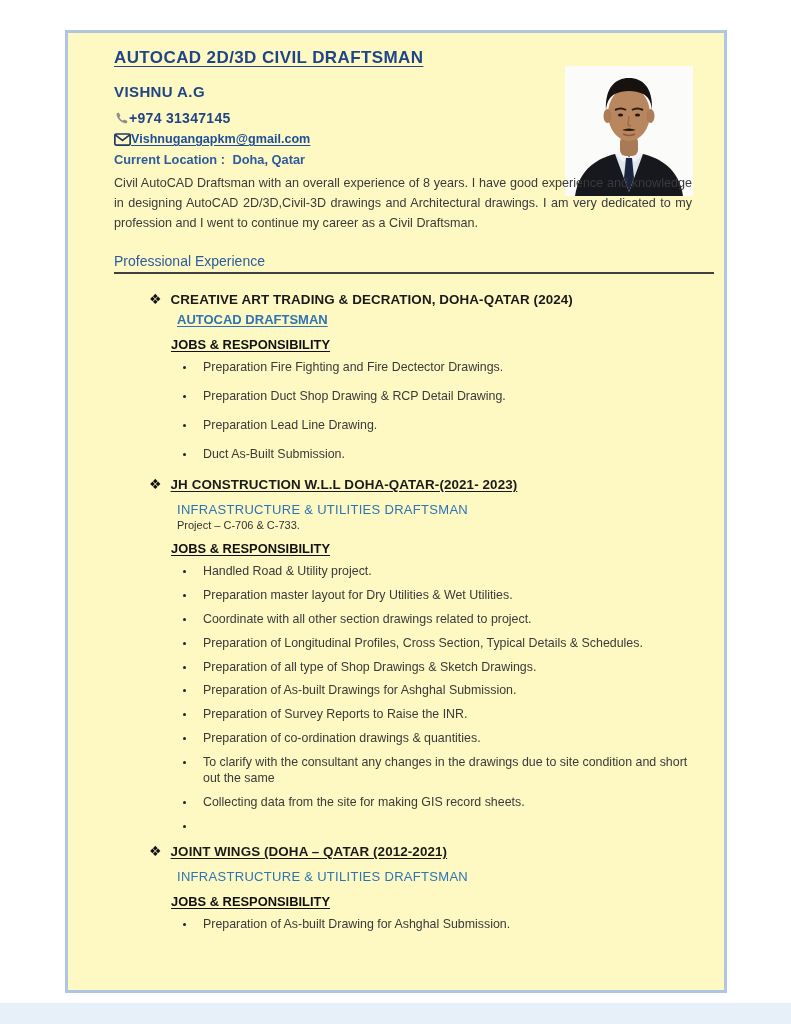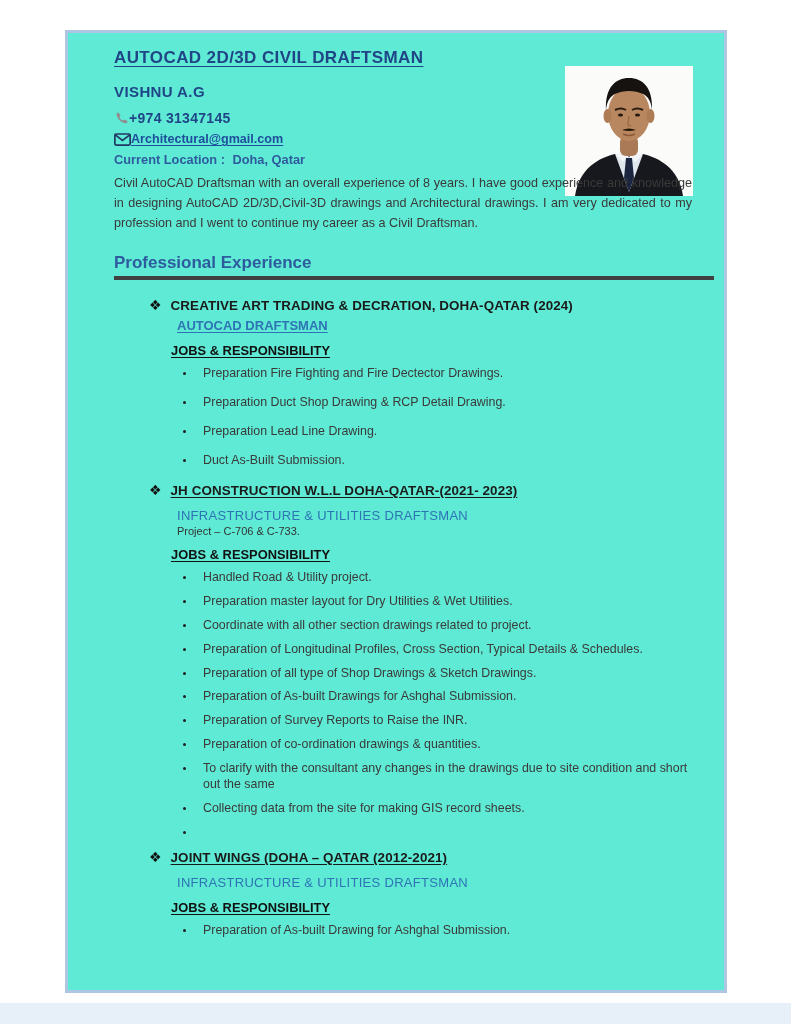--- a/index.html
+++ b/index.html
@@ -15,21 +15,21 @@
     margin: 0 auto;
   }
 
   .frame {
     position: absolute;
     left: 65px;
     top: 30px;
     width: 662px;
     height: 963px;
     border: 3px solid #aec6e4;
-    background: #5eead4;
+    background: #fef9c3;
     overflow: hidden;
   }
 
   .bottom-band {
     position: absolute;
     left: 0;
     bottom: 0;
     width: 791px;
     height: 21px;
     background: #e7f0f8;
@@ -103,25 +103,25 @@
   .objective-text {
     font-size: 12.6px;
     line-height: 1.58;
     text-align: justify;
     color: #3a3a3a;
     margin-bottom: 19px;
     width: 578px;
   }
 
   .section-heading {
-    font-size: 17px;
-    font-weight: bold;
+    font-size: 14px;
+    font-weight: normal;
     color: #2e5b9e;
     padding-bottom: 3px;
-    border-bottom: 4px solid #404040;
+    border-bottom: 2px solid #404040;
     width: 600px;
     margin-bottom: 17px;
   }
 
   .job { margin-left: 35px; }
 
   .job-head {
     display: flex;
     align-items: flex-start;
     gap: 9px;
@@ -262,21 +262,21 @@
         <span class="phone-number">+974 31347145</span>
       </div>
 
       <div class="contact-row">
         <span class="icon-wrap">
           <svg width="17" height="13" viewBox="0 0 20 15">
             <rect x="1" y="1" width="18" height="13" rx="1.5" fill="none" stroke="#1f3864" stroke-width="2"></rect>
             <path d="M1.5 2 L10 8.5 L18.5 2" fill="none" stroke="#1f3864" stroke-width="2"></path>
           </svg>
         </span>
-        <a href="#" class="email-link">Architectural@gmail.com</a>
+        <a href="#" class="email-link">Vishnugangapkm@gmail.com</a>
       </div>
 
       <div class="location-line">
         <span>Current Location :</span>
         <span class="loc-value">Doha, Qatar</span>
       </div>
 
 
       <p class="objective-text">Civil AutoCAD Draftsman with an overall experience of 8 years. I have good experience and knowledge in designing AutoCAD 2D/3D,Civil-3D drawings and Architectural drawings. I am very dedicated to my profession and I went to continue my career as a Civil Draftsman.</p>
 

